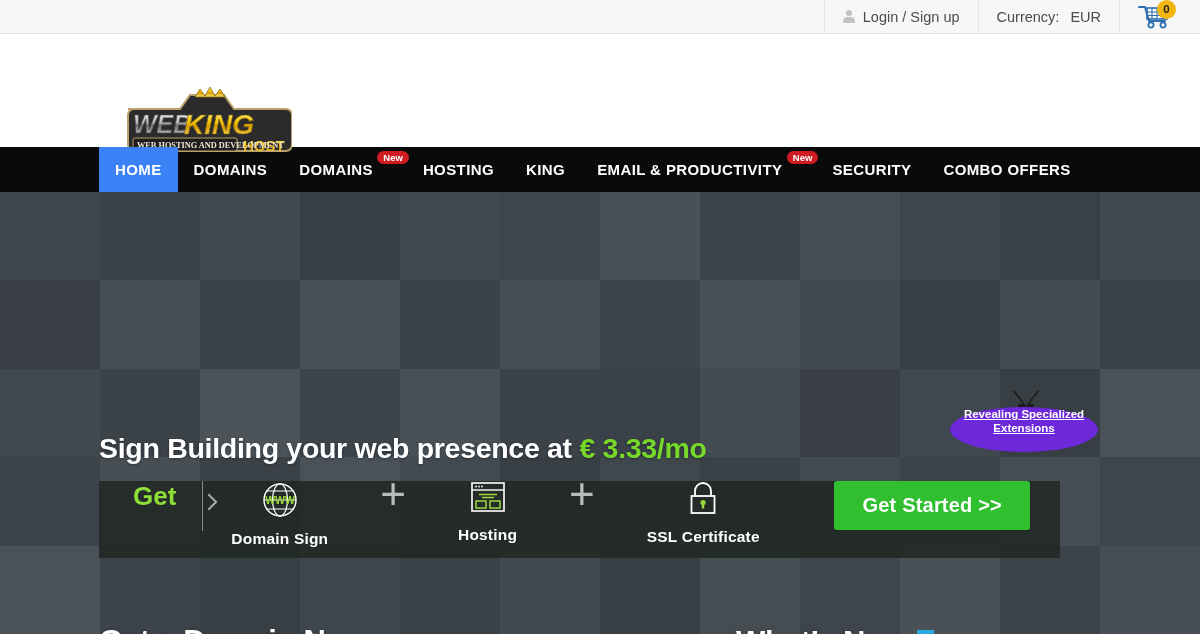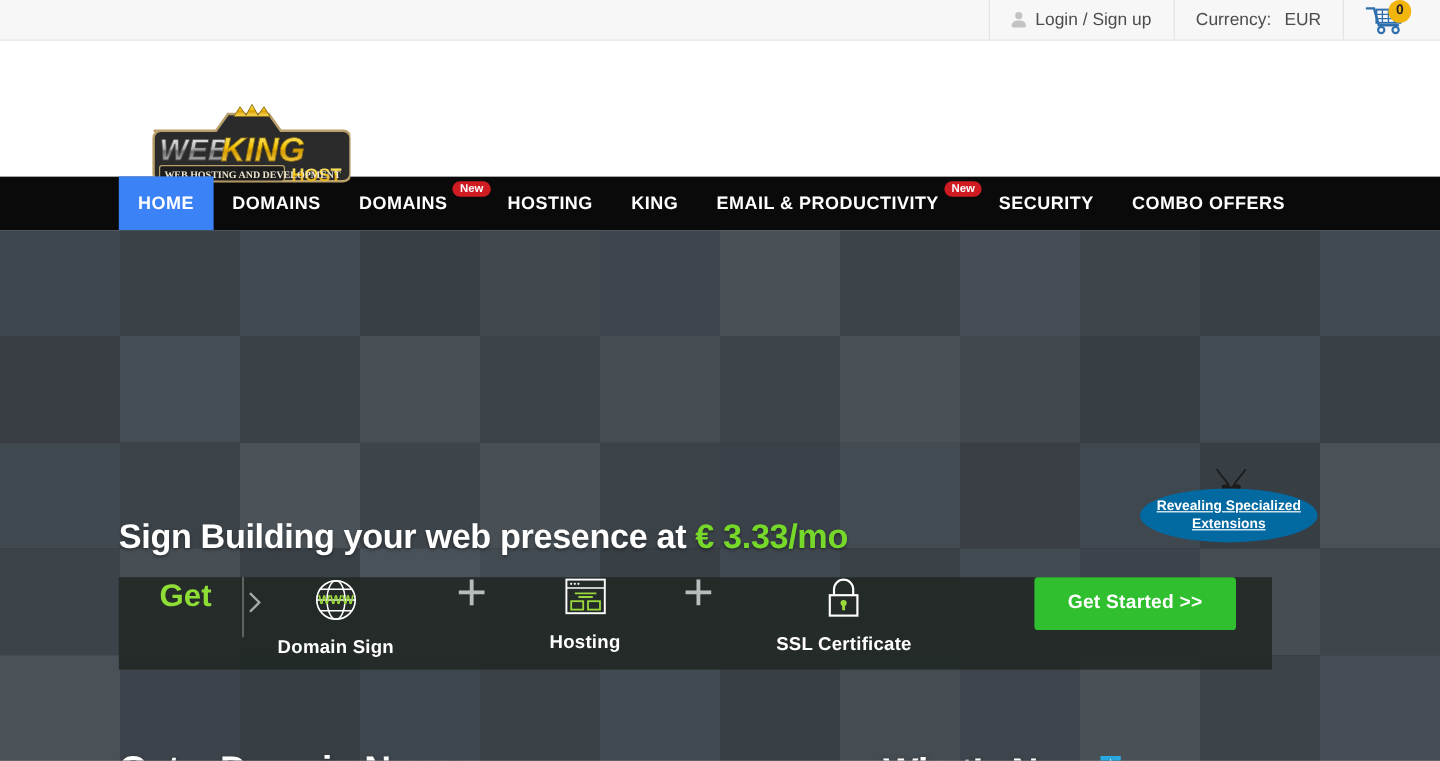--- a/index.html
+++ b/index.html
@@ -186,39 +186,39 @@
     font-family: "Liberation Sans", sans-serif;
   }
   .f-domain { margin-left: 28px; }
   .f-hosting { }
   .f-ssl { }
   .spacer { flex: 1; }
   .get-started {
     background: #2fbf2f;
     color: #fff;
     border: 0;
-    font-size: 16px;
+    font-size: 20px;
     font-weight: bold;
     padding: 13px 28px;
     border-radius: 3px;
     margin-right: 30px;
     cursor: pointer;
     letter-spacing: .2px;
     font-family: "Liberation Sans", sans-serif;
   }
 
   
   .redtag {
     position: absolute;
     left: 950px; top: 215px;
     width: 148px; height: 45px;
-    background: #0369a1;
+    background: #6d28d9;
     border-radius: 50%;
     display: flex;
-    align-items: center;
+    align-items: flex-start;
     justify-content: center;
     text-align: center;
     color: #fff;
     font-size: 11.5px;
     font-weight: bold;
     line-height: 1.25;
     text-decoration: underline;
     cursor: pointer;
   }
   .redtag-string {

